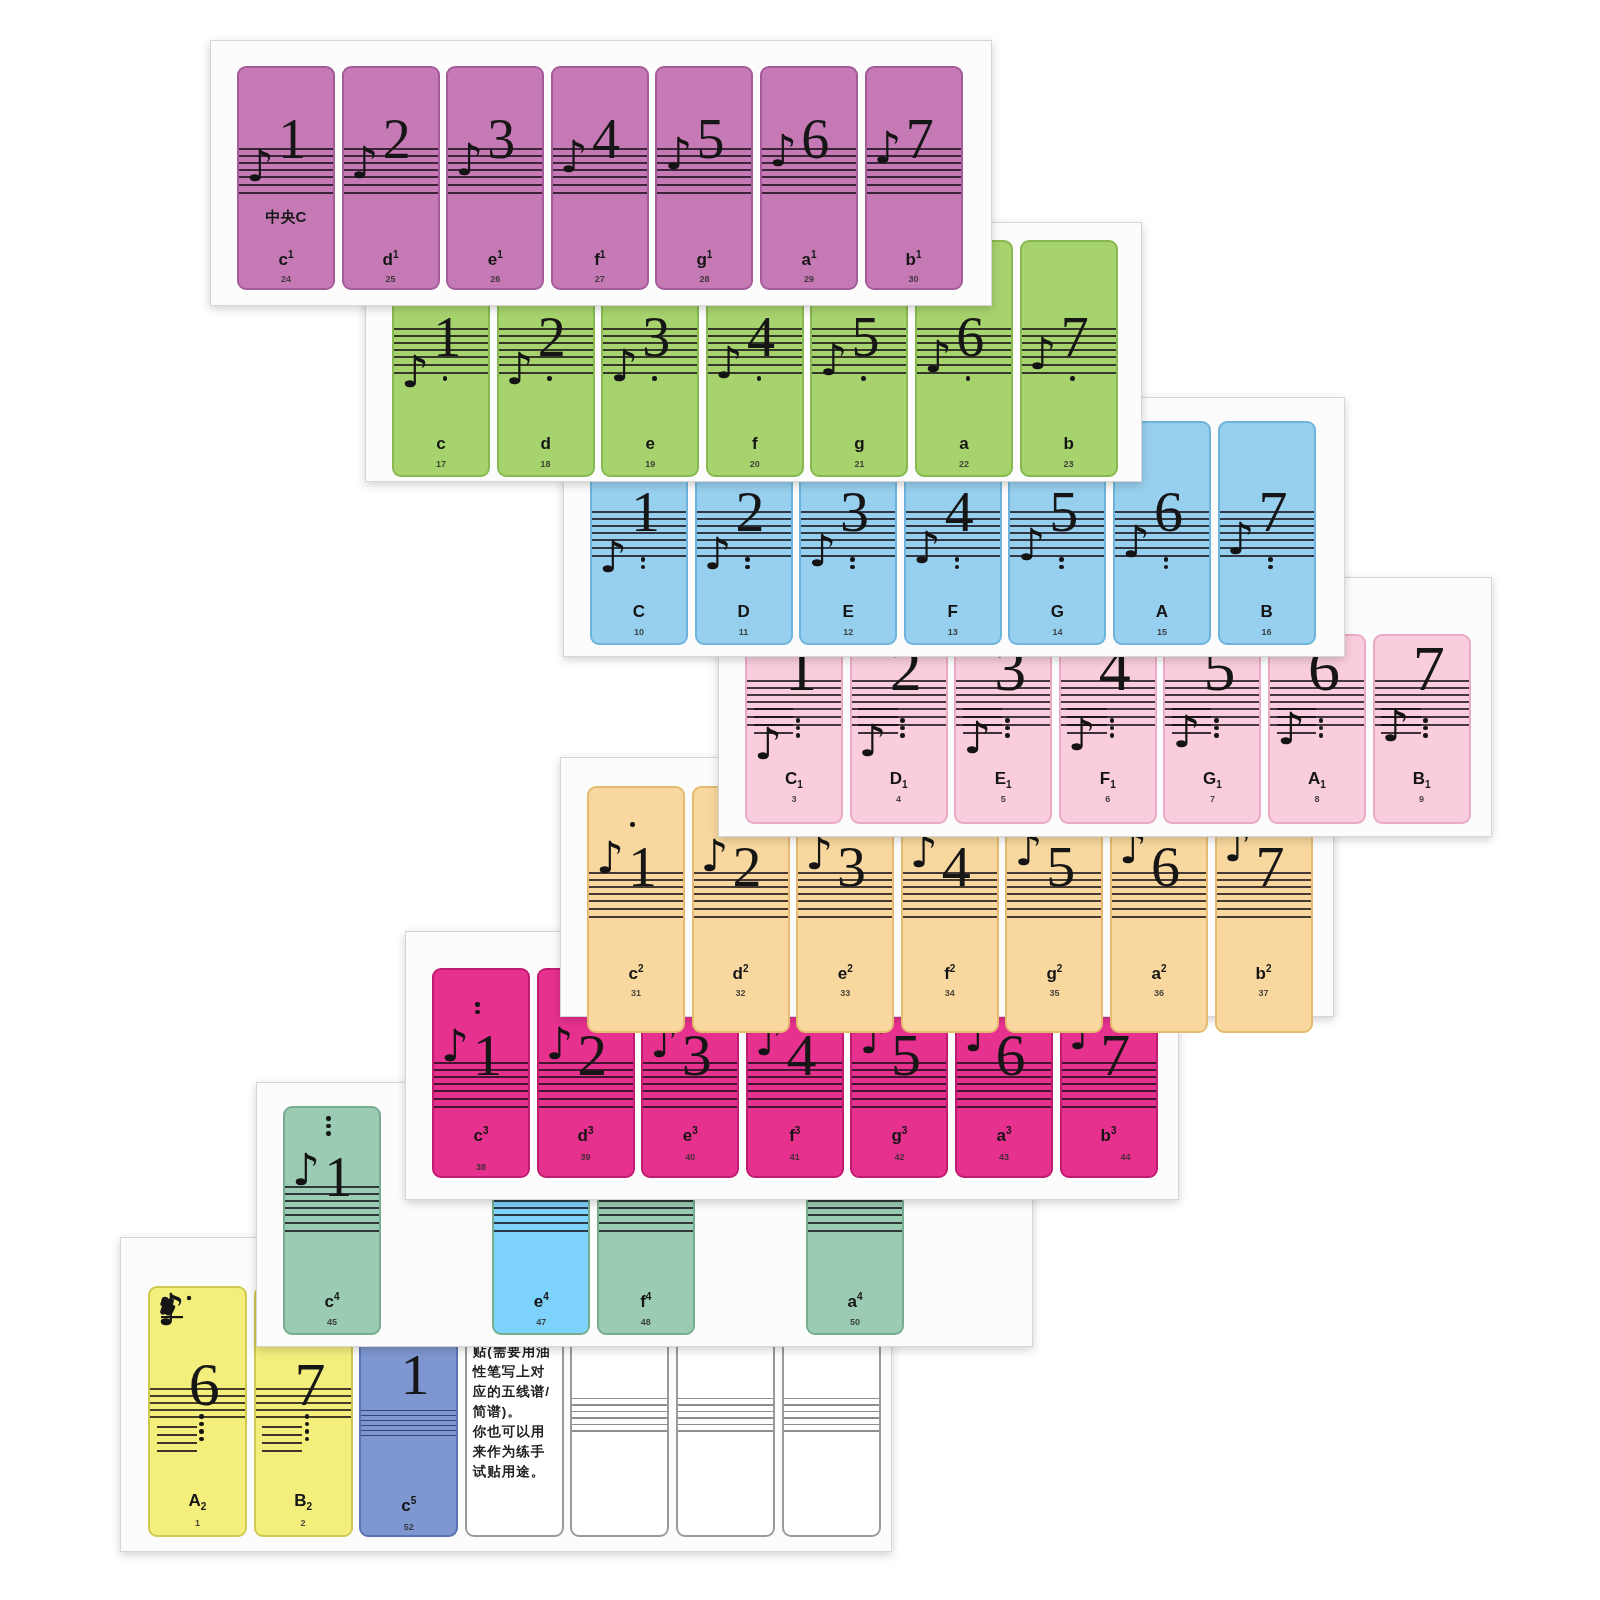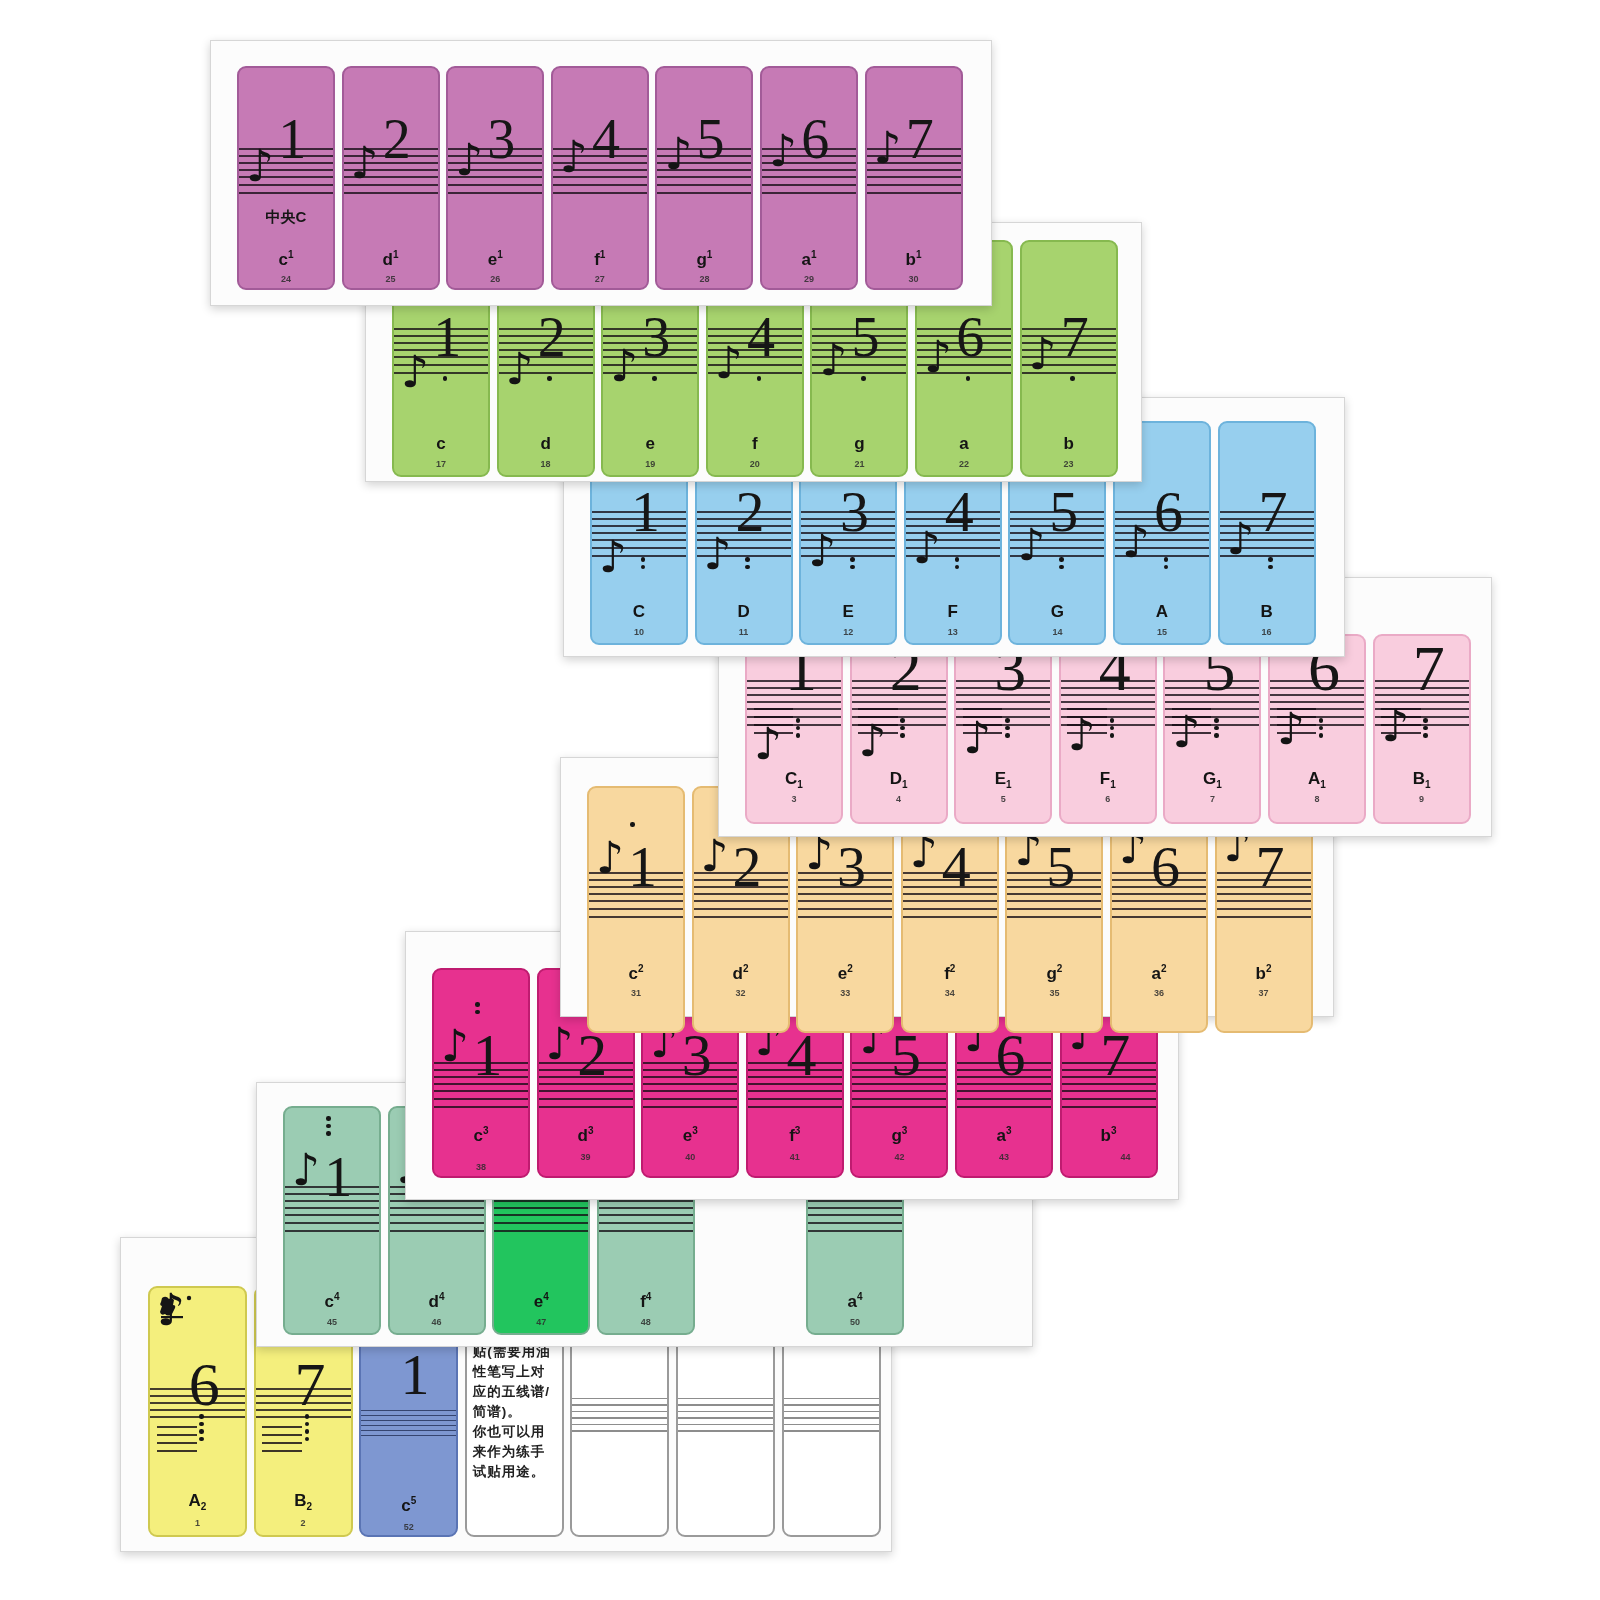--- a/index.html
+++ b/index.html
@@ -533,34 +533,21 @@
           <div class="note" style="top: 40px;">♪</div>
           <div class="num" style="top: 44px; font-size: 56px;">1</div>
           <div class="dots" style="top: 8px; left: 44%;">
             <i></i>
             <i></i>
             <i></i>
           </div>
           <div class="name" style="top: 184px;"><span>c</span><sup>4</sup></div>
           <div class="idx" style="top: 209px;">45</div>
         </div>
-        <div class="sticker" style="left: 130.6px; top: 23px; width: 94px; height: 225px; background: rgb(155, 204, 179); border: 2px solid rgb(118, 173, 143);">
-          <div class="staff" style="top: 78px;"></div>
-          <div class="sublines" style="top: 114px;"></div>
-          <div class="note" style="top: 38px;">♪</div>
-          <div class="num" style="top: 44px; font-size: 56px;">2</div>
-          <div class="dots" style="top: 8px; left: 44%;">
-            <i></i>
-            <i></i>
-            <i></i>
-          </div>
-          <div class="name" style="top: 184px;"><span>d</span><sup>4</sup></div>
-          <div class="idx" style="top: 209px;">46</div>
-        </div>
-        <div class="sticker" style="left: 235.2px; top: 23px; width: 94px; height: 225px; background: #22c55e; border: 2px solid rgb(118, 173, 143);">
+        <div class="sticker" style="left: 235.2px; top: 23px; width: 94px; height: 225px; background: #7dd3fc; border: 2px solid rgb(118, 173, 143);">
           <div class="staff" style="top: 78px;"></div>
           <div class="sublines" style="top: 114px;"></div>
           <div class="note" style="top: 36px;">♪</div>
           <div class="num" style="top: 44px; font-size: 56px;">3</div>
           <div class="dots" style="top: 8px; left: 44%;">
             <i></i>
             <i></i>
             <i></i>
           </div>
           <div class="name" style="top: 184px;"><span>e</span><sup>4</sup></div>

